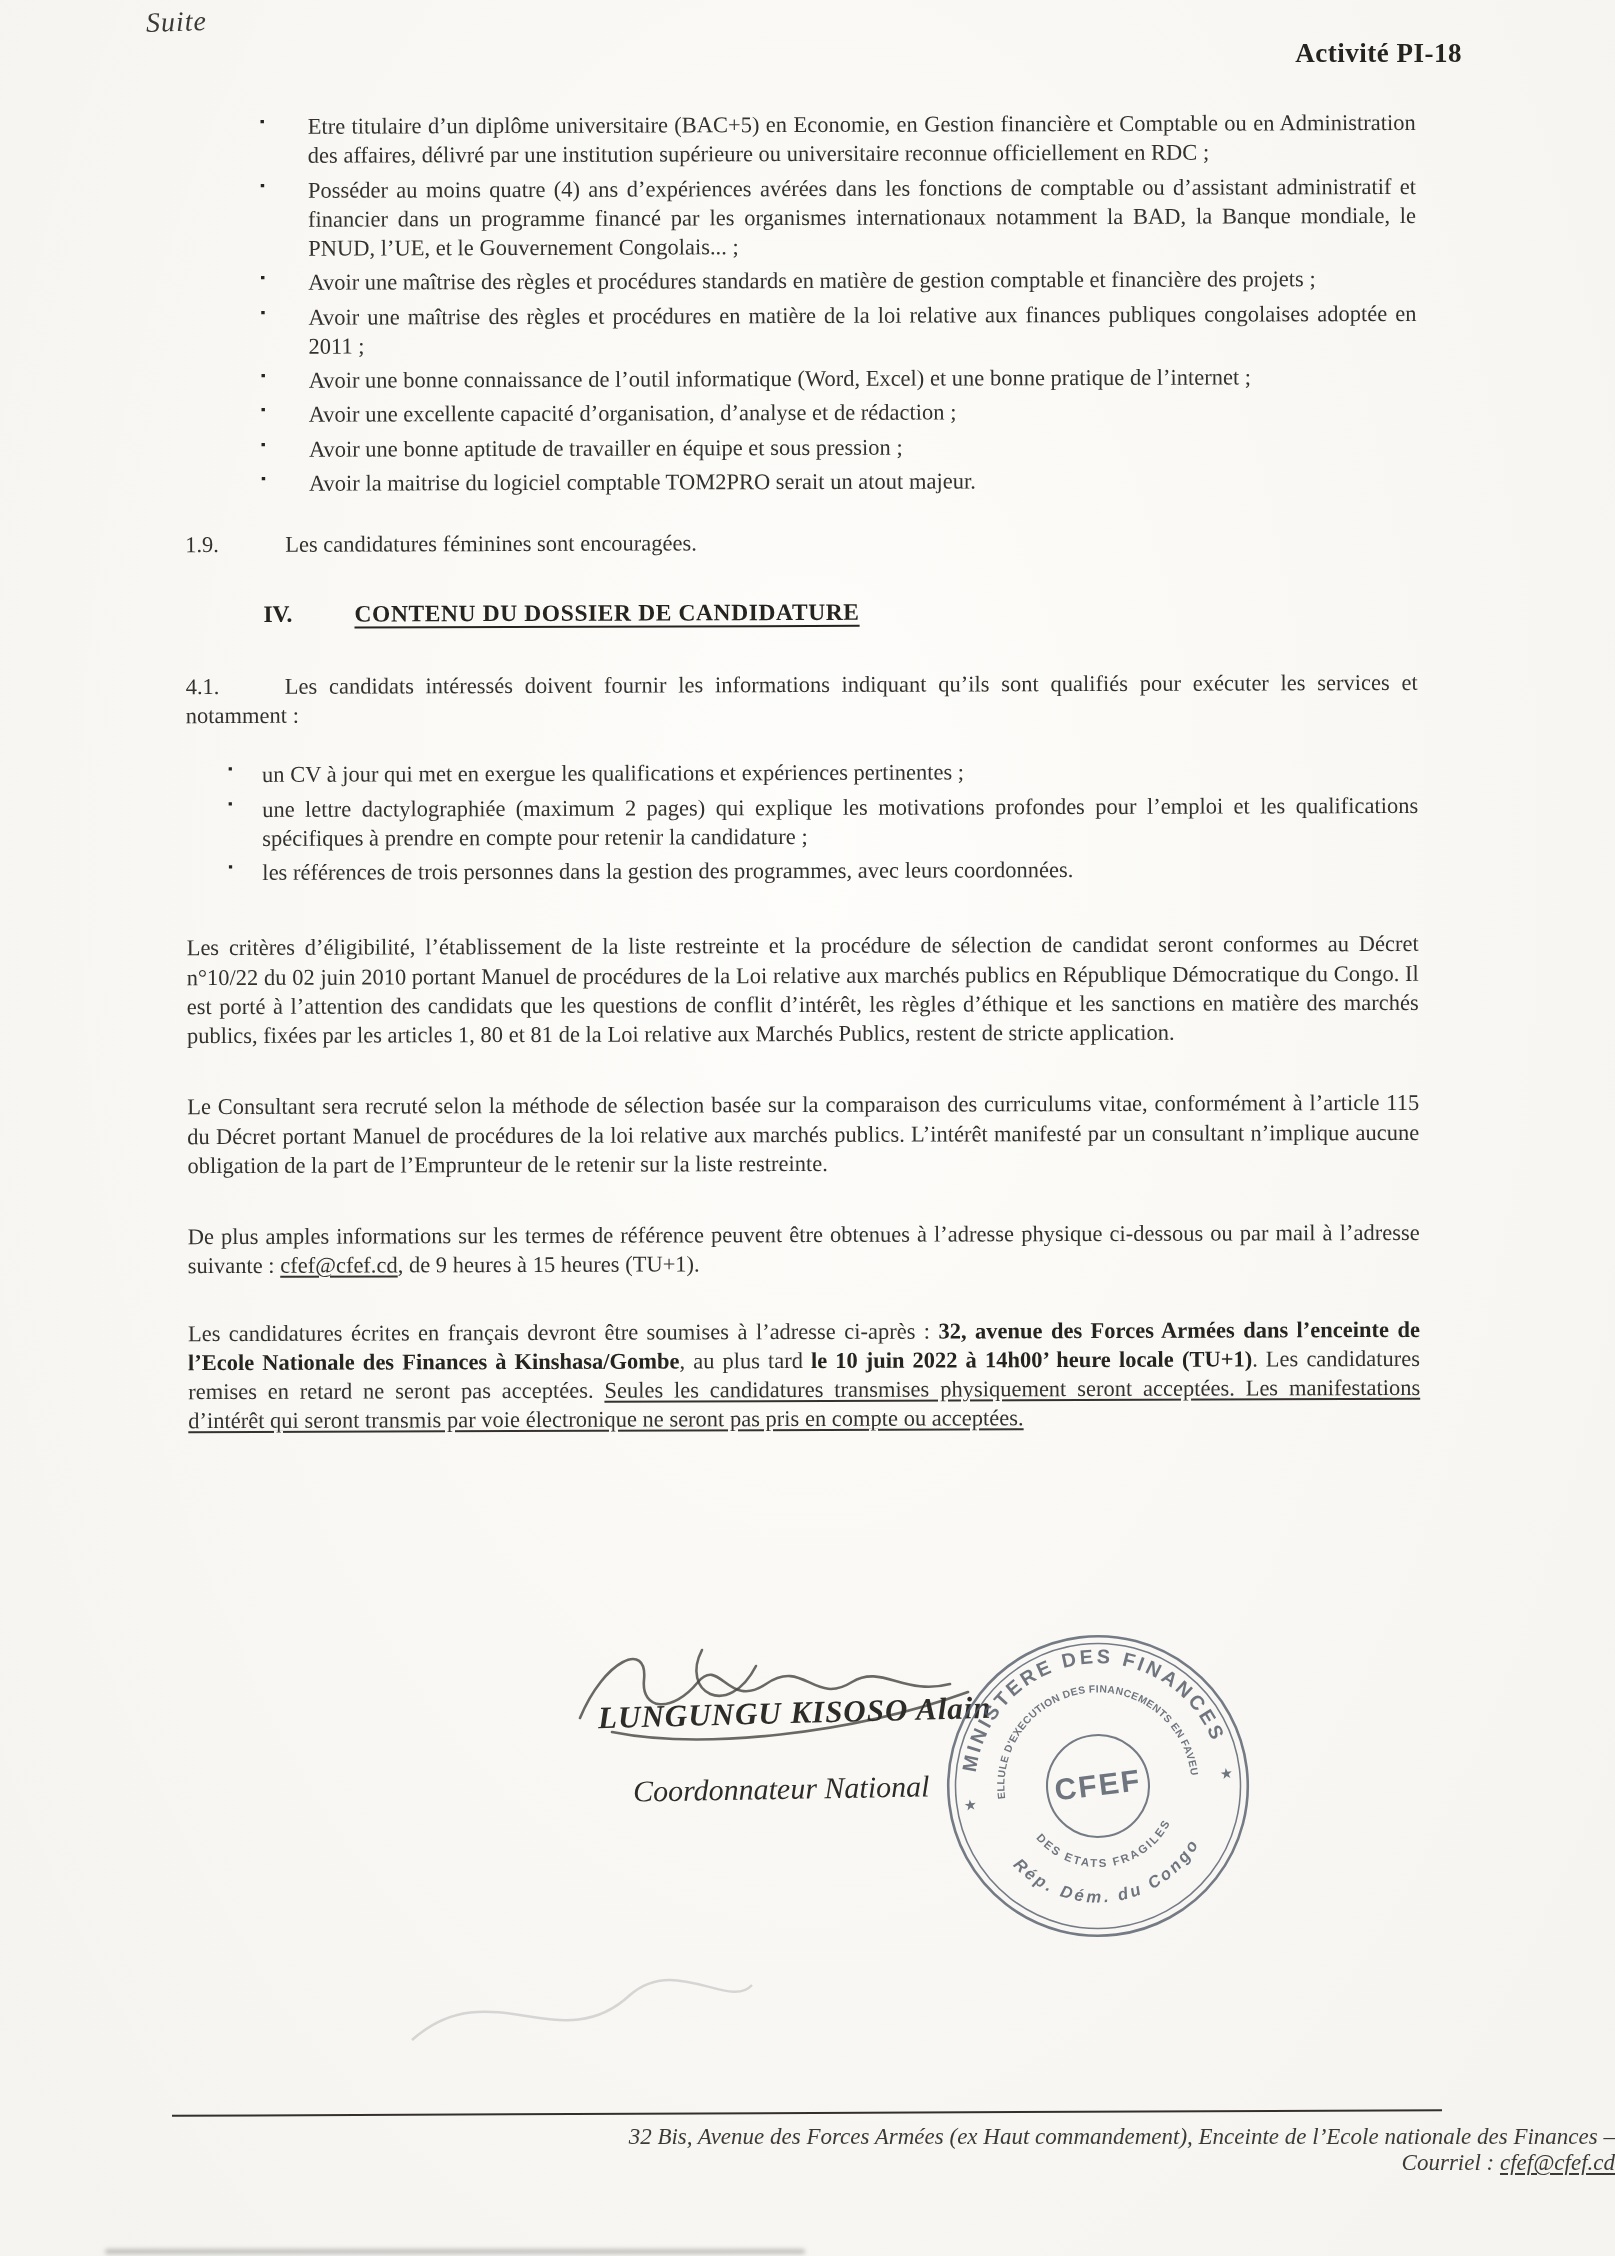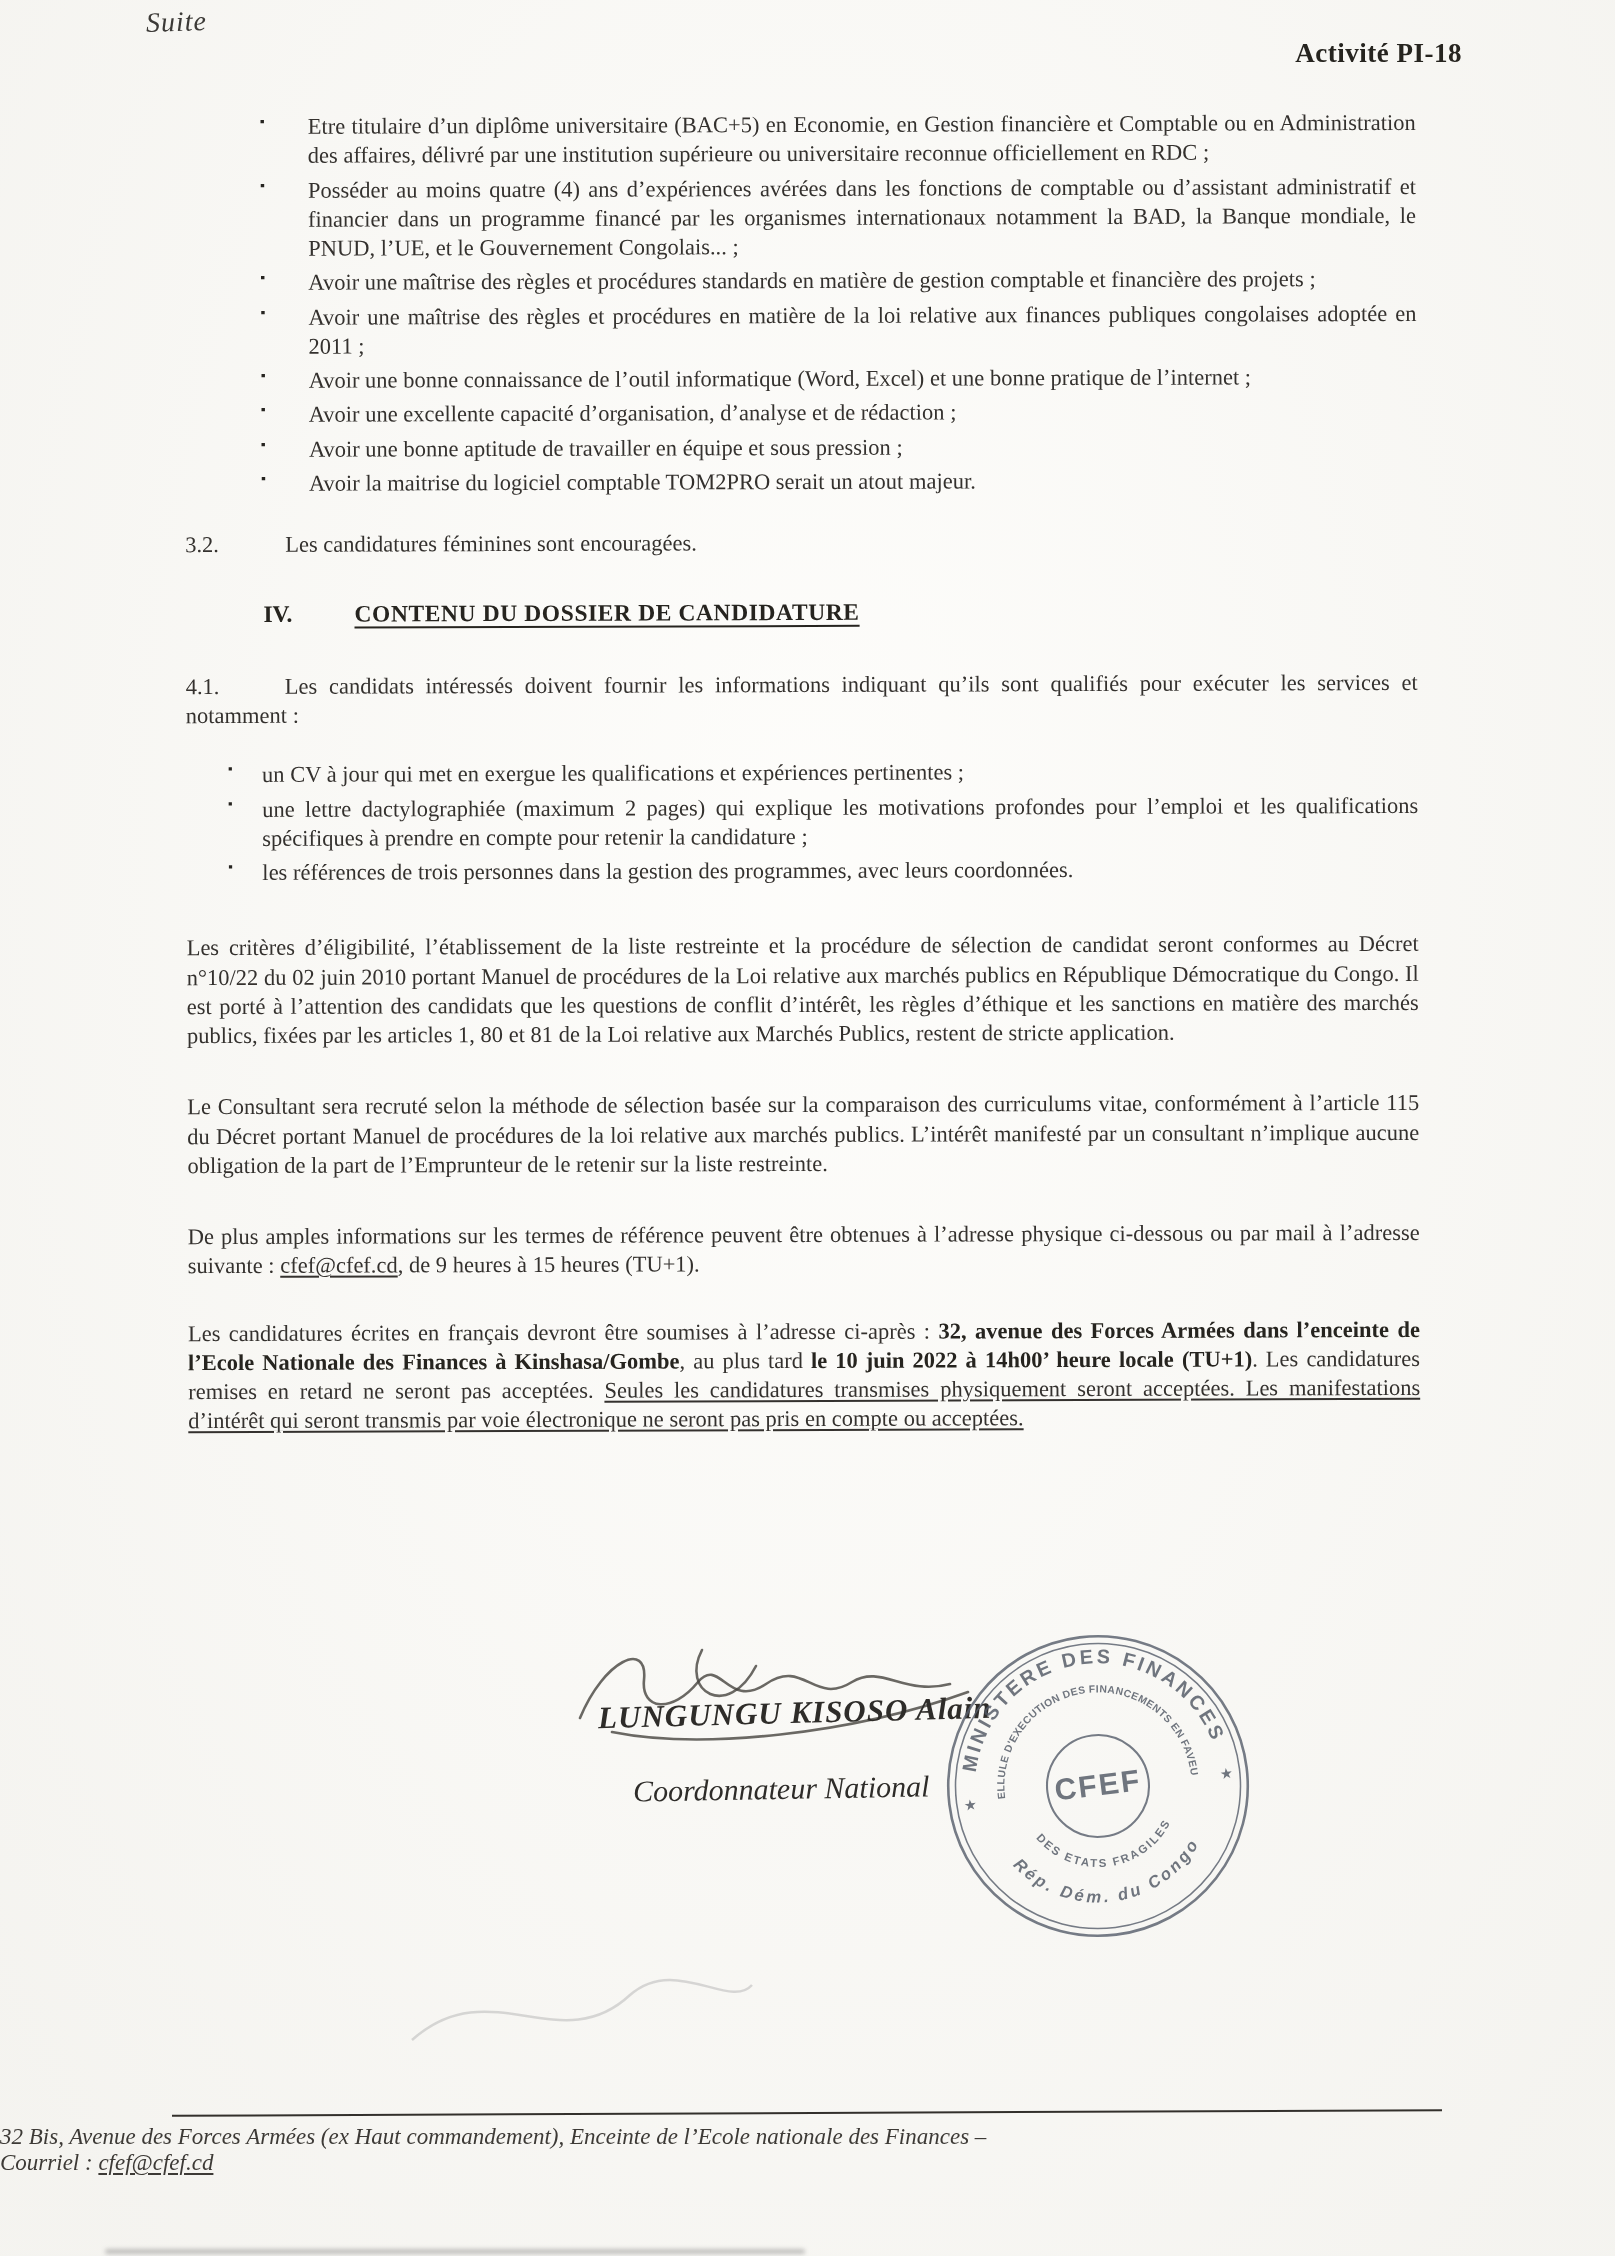--- a/index.html
+++ b/index.html
@@ -93,21 +93,21 @@
   .stamp-bot { font-size:16px; font-weight:bold; font-style:italic; letter-spacing:3px; }
   .stamp-star { font-size:14px; }
 
   
   .footer-rule {
     position:absolute; left:172px; top:2112px; width:1270px;
     border-top:2.5px solid #33302c; transform:rotate(-0.25deg);
   }
   .footer-text {
     position:absolute; left:0; top:2124px; width:1615px;
-    text-align:left; font-style:italic; font-size:23px; color:#3d3a36;
+    text-align:right; font-style:italic; font-size:23px; color:#3d3a36;
   }
   .footer-line2 { }
 
   
   .artifact-squiggle { position:absolute; left:400px; top:1940px; width:360px; height:140px; pointer-events:none; }
   .artifact-squiggle path { stroke:rgba(95,95,100,0.22); stroke-width:2.5; fill:none; }
   .scan-bottom-edge {
     position:absolute; left:105px; bottom:2px; width:700px; height:5px;
     background:rgba(70,70,72,0.3); filter:blur(2px); border-radius:3px;
   }
@@ -127,21 +127,21 @@
       <li><span class="marker">▪</span><span>Posséder au moins quatre (4) ans d’expériences avérées dans les fonctions de comptable ou d’assistant administratif et financier dans un programme financé par les organismes internationaux notamment la BAD, la Banque mondiale, le PNUD, l’UE, et le Gouvernement Congolais... ;</span></li>
       <li><span class="marker">▪</span><span>Avoir une maîtrise des règles et procédures standards en matière de gestion comptable et financière des projets ;</span></li>
       <li><span class="marker">▪</span><span>Avoir une maîtrise des règles et procédures en matière de la loi relative aux finances publiques congolaises adoptée en 2011 ;</span></li>
       <li><span class="marker">▪</span><span>Avoir une bonne connaissance de l’outil informatique (Word, Excel) et une bonne pratique de l’internet ;</span></li>
       <li><span class="marker">▪</span><span>Avoir une excellente capacité d’organisation, d’analyse et de rédaction ;</span></li>
       <li><span class="marker">▪</span><span>Avoir une bonne aptitude de travailler en équipe et sous pression ;</span></li>
       <li><span class="marker">▪</span><span>Avoir la maitrise du logiciel comptable TOM2PRO serait un atout majeur.</span></li>
     </ul>
 
     <div class="numbered-row">
-      <span class="sec-num">3.2.</span><span>Les candidatures féminines sont encouragées.</span>
+      <span class="sec-num">1.9.</span><span>Les candidatures féminines sont encouragées.</span>
     </div>
 
     <div class="heading-row">
       <span class="heading-num">IV.</span><span class="heading-title">CONTENU DU DOSSIER DE CANDIDATURE</span>
     </div>
 
     <p class="para para-41">
       <span class="para-num">4.1.</span><span>Les candidats intéressés doivent fournir les informations indiquant qu’ils sont qualifiés pour exécuter les services et notamment :</span>
     </p>
 

